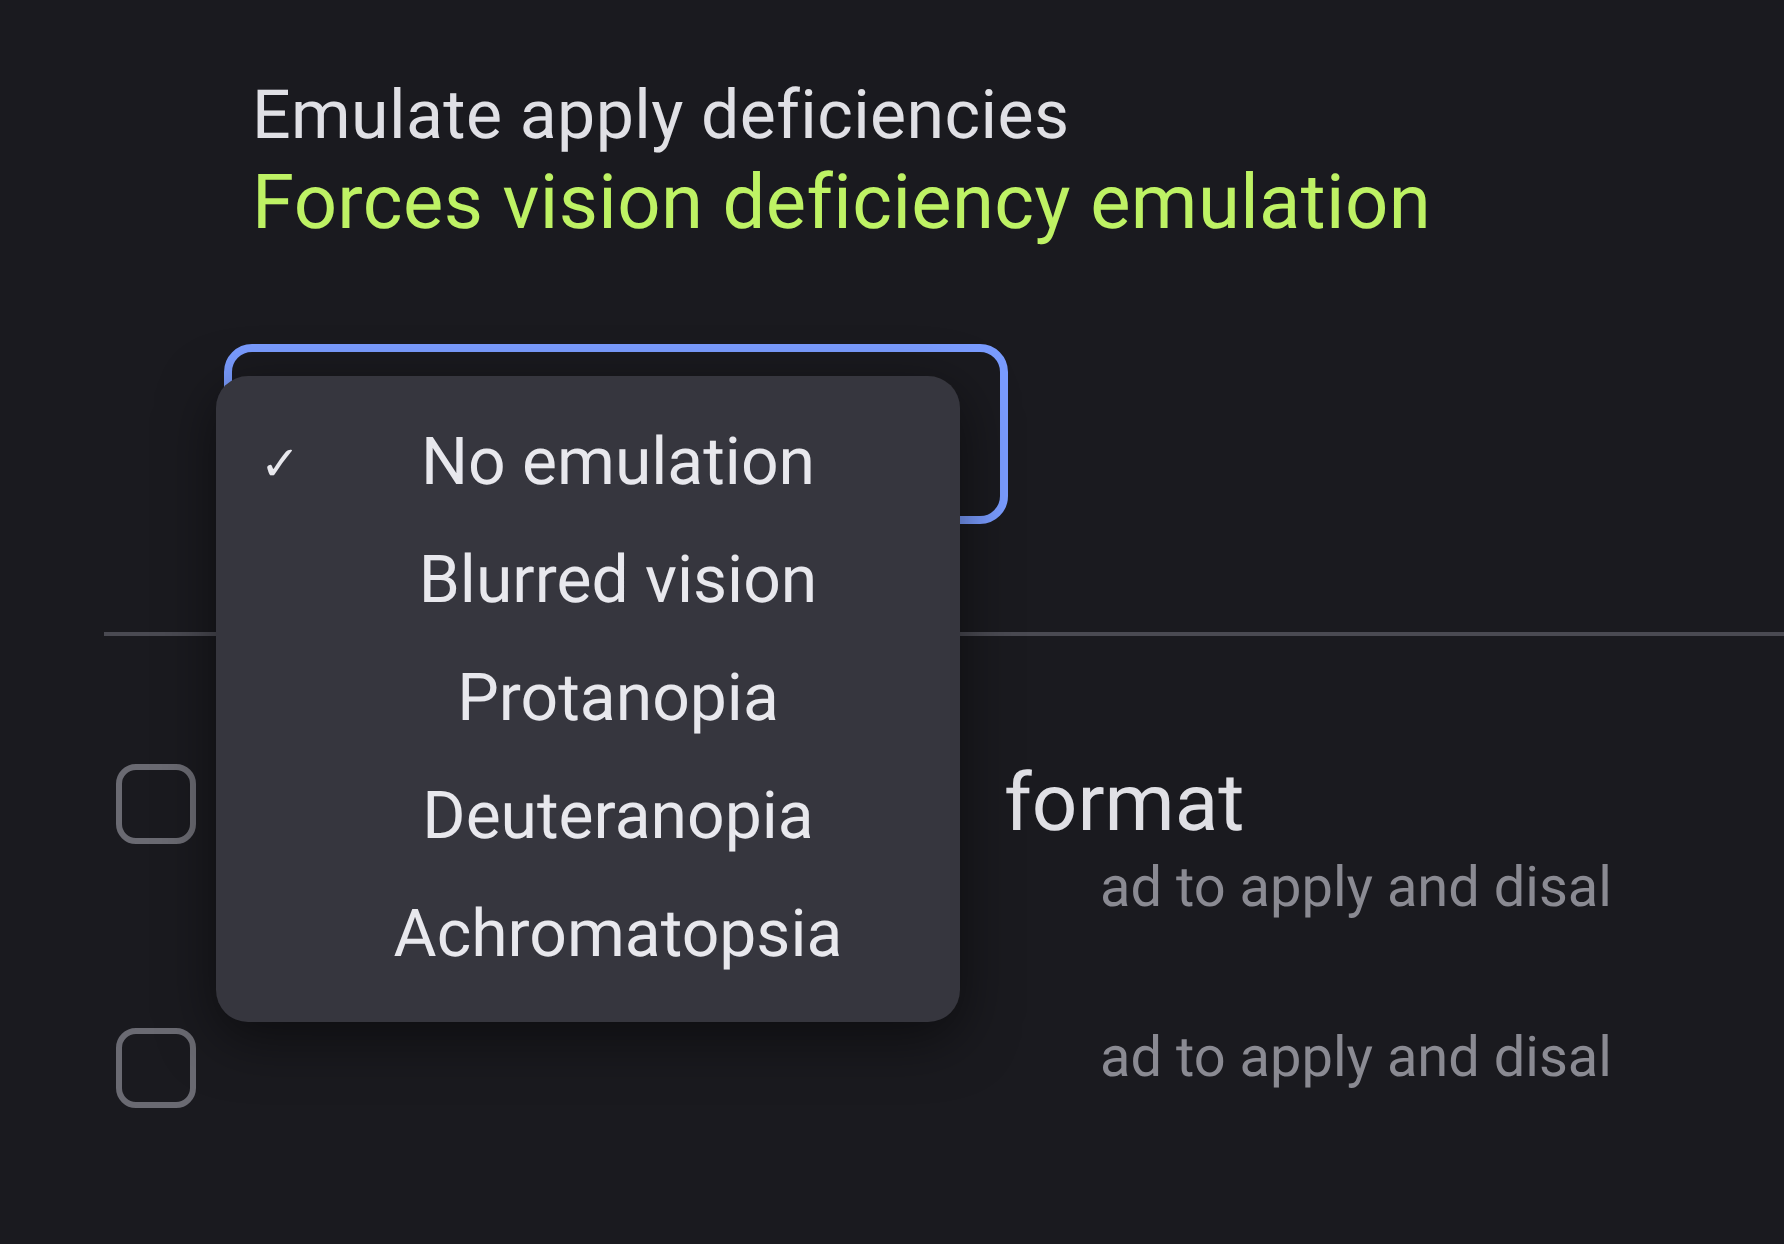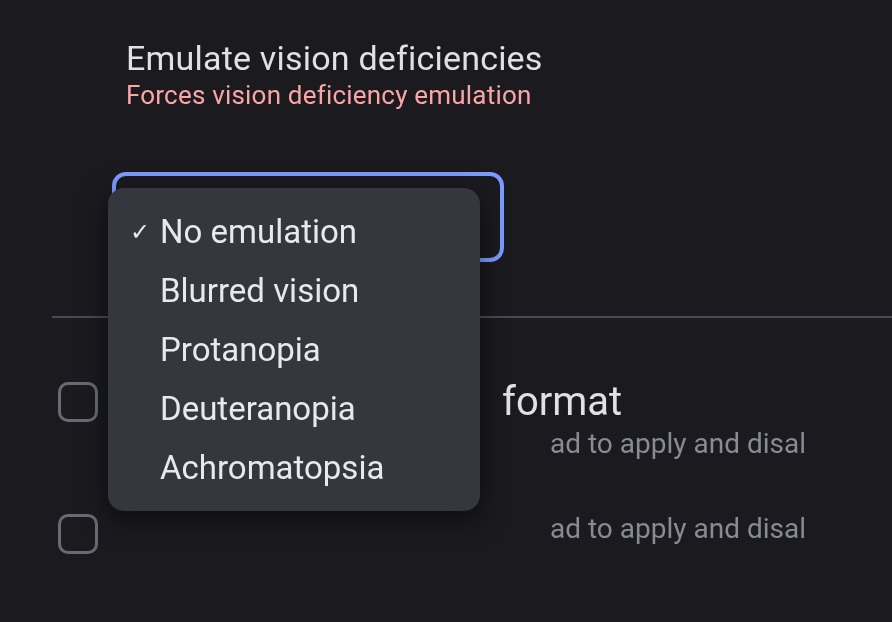--- a/index.html
+++ b/index.html
@@ -19,23 +19,23 @@
     .section {
       padding: 38px 0 0 126px;
     }
     .section-title {
       font-size: 34px;
       font-weight: 400;
       color: #e0e0e5;
       letter-spacing: 0.2px;
     }
     .section-desc {
-      font-size: 26px;
+      font-size: 38px;
       font-weight: 400;
-      color: #fca5a5;
+      color: #bef264;
       letter-spacing: 0.2px;
       margin-top: 2px;
     }
     .select-outline {
       position: absolute;
       top: 172px;
       left: 112px;
       width: 392px;
       height: 90px;
       border: 4px solid #7a9cff;
@@ -107,27 +107,28 @@
     }
     .dropdown-check {
       width: 22px;
       font-size: 24px;
       color: #e8e8ed;
       text-align: left;
       flex-shrink: 0;
     }
     .dropdown-label {
       flex: 1;
+      text-align: center;
     }
   </style>
 </head>
 <body>
 
 <div class="section">
-  <div class="section-title">Emulate vision deficiencies</div>
+  <div class="section-title">Emulate apply deficiencies</div>
   <div class="section-desc">Forces vision deficiency emulation</div>
 </div>
 
 <div class="select-outline"></div>
 
 <div class="divider"></div>
 
 <div class="checkbox-row checkbox-row-1">
   <div class="checkbox"></div>
   <div class="checkbox-labels">

